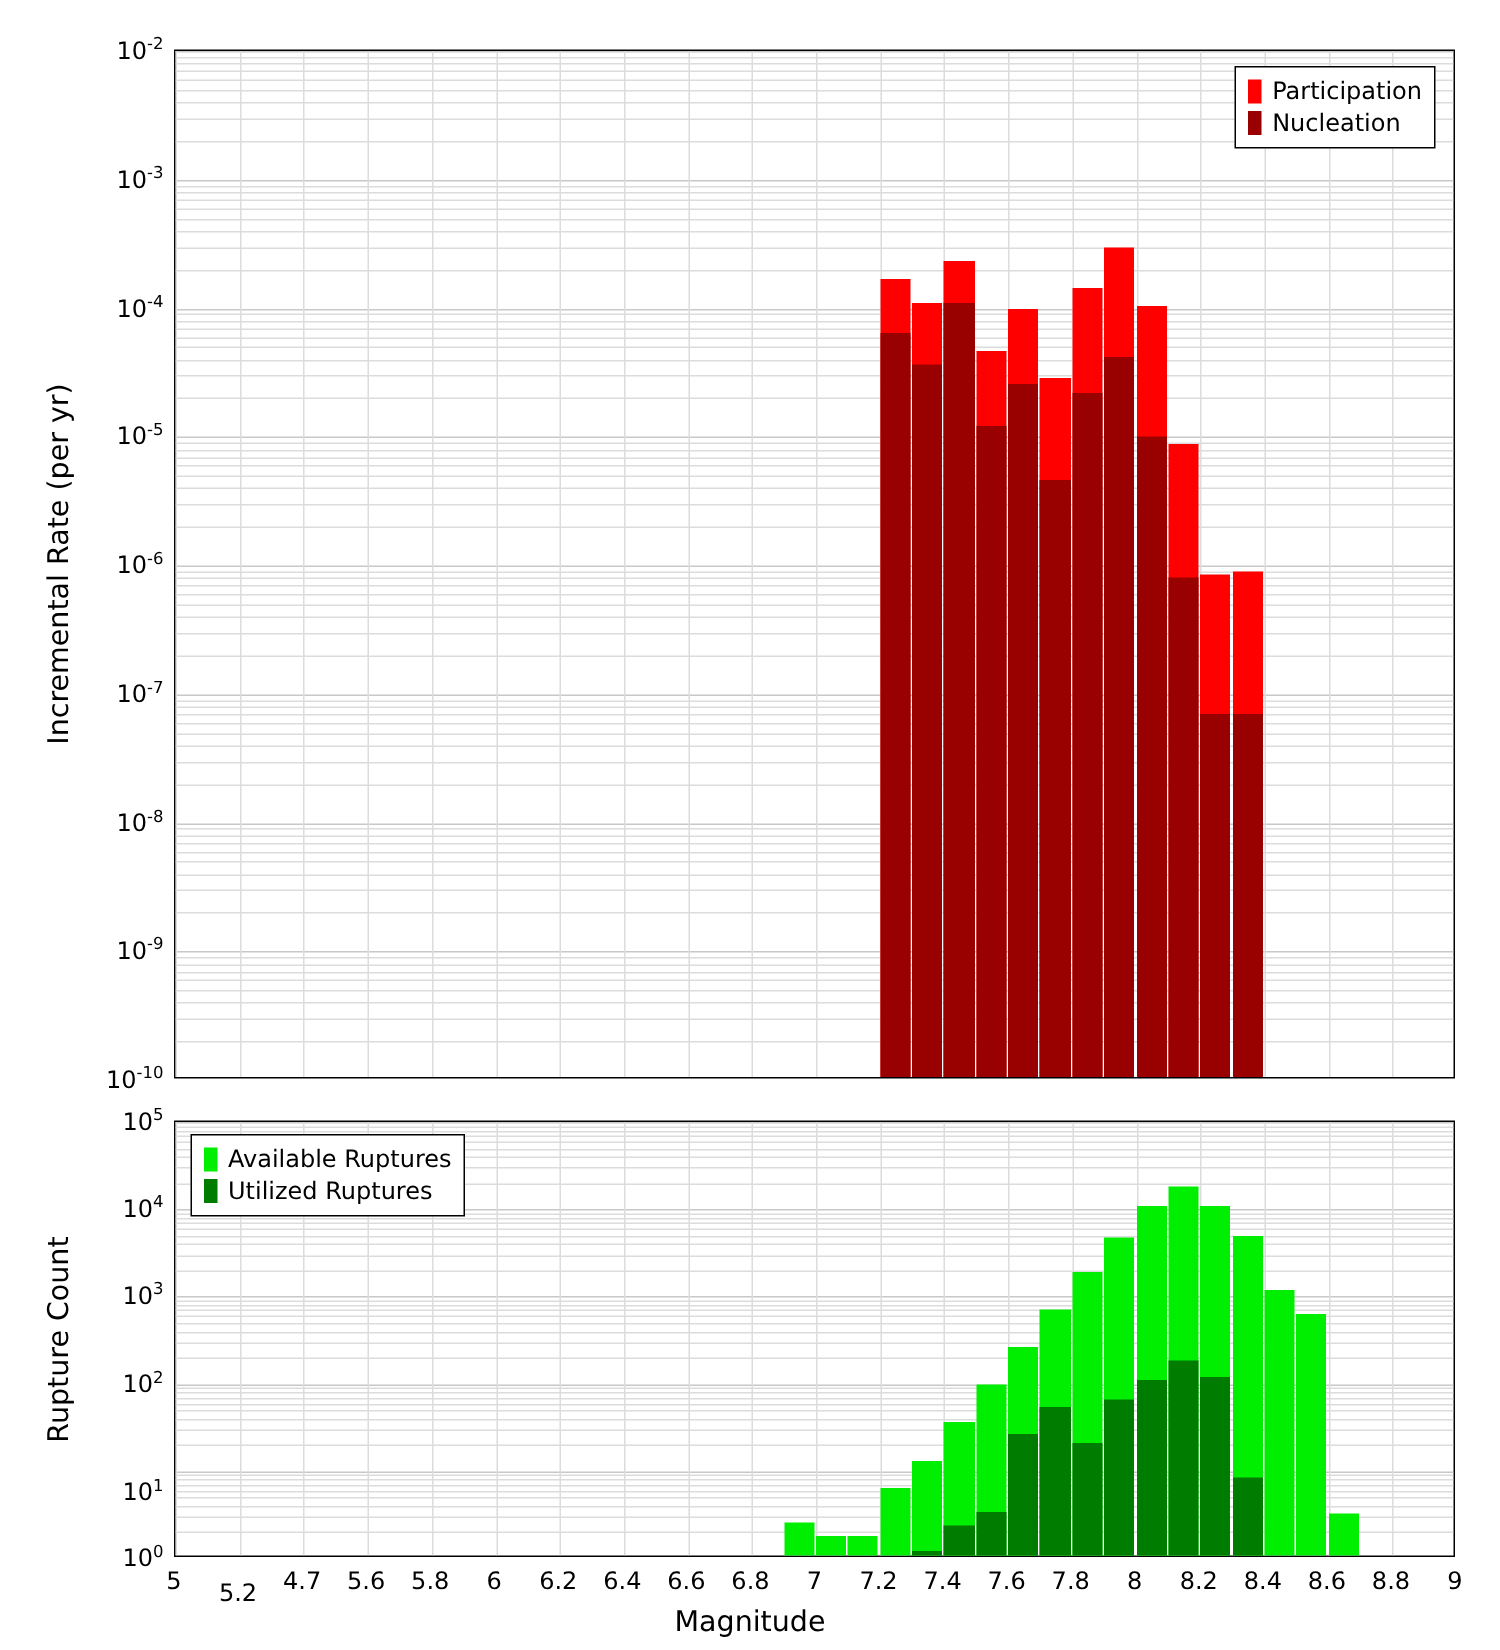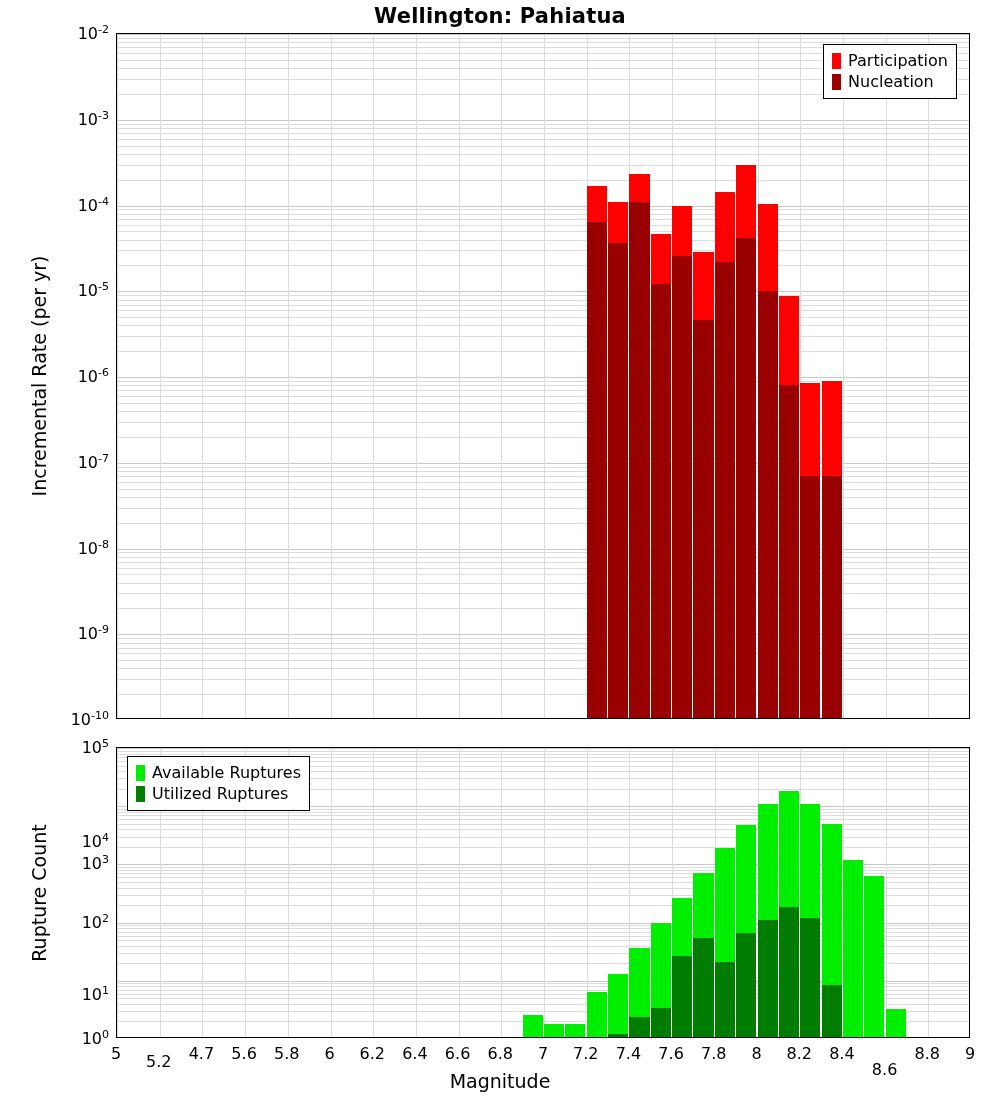--- a/index.html
+++ b/index.html
@@ -91,21 +91,20 @@
     flex:0 0 auto;
   }
   #legend-top{right:12px;top:10px;text-align:right;}
   #legend-bottom{left:10px;top:8px;}
 </style>
 </head>
 <body>
 
 <div class="page">
 
-  <div class="title">Wellington: Pahiatua</div>
 
   <div class="plot" id="plot-top">
     <div class="gridlayer" id="grid-top">
         <div class="gl-h" style="top: 660px;"></div>
         <div class="gl-h" style="top: 645px;"></div>
         <div class="gl-h" style="top: 634px;"></div>
         <div class="gl-h" style="top: 626px;"></div>
         <div class="gl-h" style="top: 619px;"></div>
         <div class="gl-h" style="top: 614px;"></div>
         <div class="gl-h" style="top: 609px;"></div>
@@ -351,21 +350,21 @@
       <div class="ytick" style="top: 204.5px; right: 891px;">10<sup>-4</sup></div>
       <div class="ytick" style="top: 290.25px; right: 891px;">10<sup>-5</sup></div>
       <div class="ytick" style="top: 376px; right: 891px;">10<sup>-6</sup></div>
       <div class="ytick" style="top: 461.75px; right: 891px;">10<sup>-7</sup></div>
       <div class="ytick" style="top: 547.5px; right: 891px;">10<sup>-8</sup></div>
       <div class="ytick" style="top: 633.25px; right: 891px;">10<sup>-9</sup></div>
       <div class="ytick" style="top: 719px; right: 891px;">10<sup>-10</sup></div>
     </div>
   <div id="yticks-bottom">
       <div class="ytick" style="top: 747px; right: 891px;">10<sup>5</sup></div>
-      <div class="ytick" style="top: 805.2px; right: 891px; margin-top: 36px;">10<sup>4</sup></div>
+      <div class="ytick" style="top: 805.2px; right: 891px;">10<sup>4</sup></div>
       <div class="ytick" style="top: 863.4px; right: 891px;">10<sup>3</sup></div>
       <div class="ytick" style="top: 921.6px; right: 891px;">10<sup>2</sup></div>
       <div class="ytick" style="top: 994px; right: 891px;">10<sup>1</sup></div>
       <div class="ytick" style="top: 1038px; right: 891px;">10<sup>0</sup></div>
     </div>
   <div id="xticks">
       <div class="xtick" style="left: 116px; top: 1044px;">5</div>
       <div class="xtick" style="left: 158.7px; top: 1004px; margin-top: 48px;">5.2</div>
       <div class="xtick" style="left: 201.4px; top: 1044px;">4.7</div>
       <div class="xtick" style="left: 244.1px; top: 1044px;">5.6</div>
@@ -376,21 +375,21 @@
       <div class="xtick" style="left: 457.6px; top: 1044px;">6.6</div>
       <div class="xtick" style="left: 500.3px; top: 1044px;">6.8</div>
       <div class="xtick" style="left: 543px; top: 1044px;">7</div>
       <div class="xtick" style="left: 585.7px; top: 1044px;">7.2</div>
       <div class="xtick" style="left: 628.4px; top: 1044px;">7.4</div>
       <div class="xtick" style="left: 671.1px; top: 1044px;">7.6</div>
       <div class="xtick" style="left: 713.8px; top: 1044px;">7.8</div>
       <div class="xtick" style="left: 756.5px; top: 1044px;">8</div>
       <div class="xtick" style="left: 799.2px; top: 1044px;">8.2</div>
       <div class="xtick" style="left: 841.9px; top: 1044px;">8.4</div>
-      <div class="xtick" style="left: 884.6px; top: 1044px; margin-top: 16px;">8.6</div>
+      <div class="xtick" style="left: 884.6px; top: 1044px;">8.6</div>
       <div class="xtick" style="left: 927.3px; top: 1044px;">8.8</div>
       <div class="xtick" style="left: 970px; top: 1044px;">9</div>
     </div>
 
   <div class="ylabel" id="ylabel-top" style="left: 28px; top: 376px; transform: rotate(-90deg) translate(-50%, 0px);">Incremental Rate (per yr)</div>
   <div class="ylabel" id="ylabel-bottom" style="left: 28px; top: 892.5px; transform: rotate(-90deg) translate(-50%, 0px);">Rupture Count</div>
   <div class="xlabel" id="xlabel" style="top: 1070px;">Magnitude</div>
 
 </div>
 

